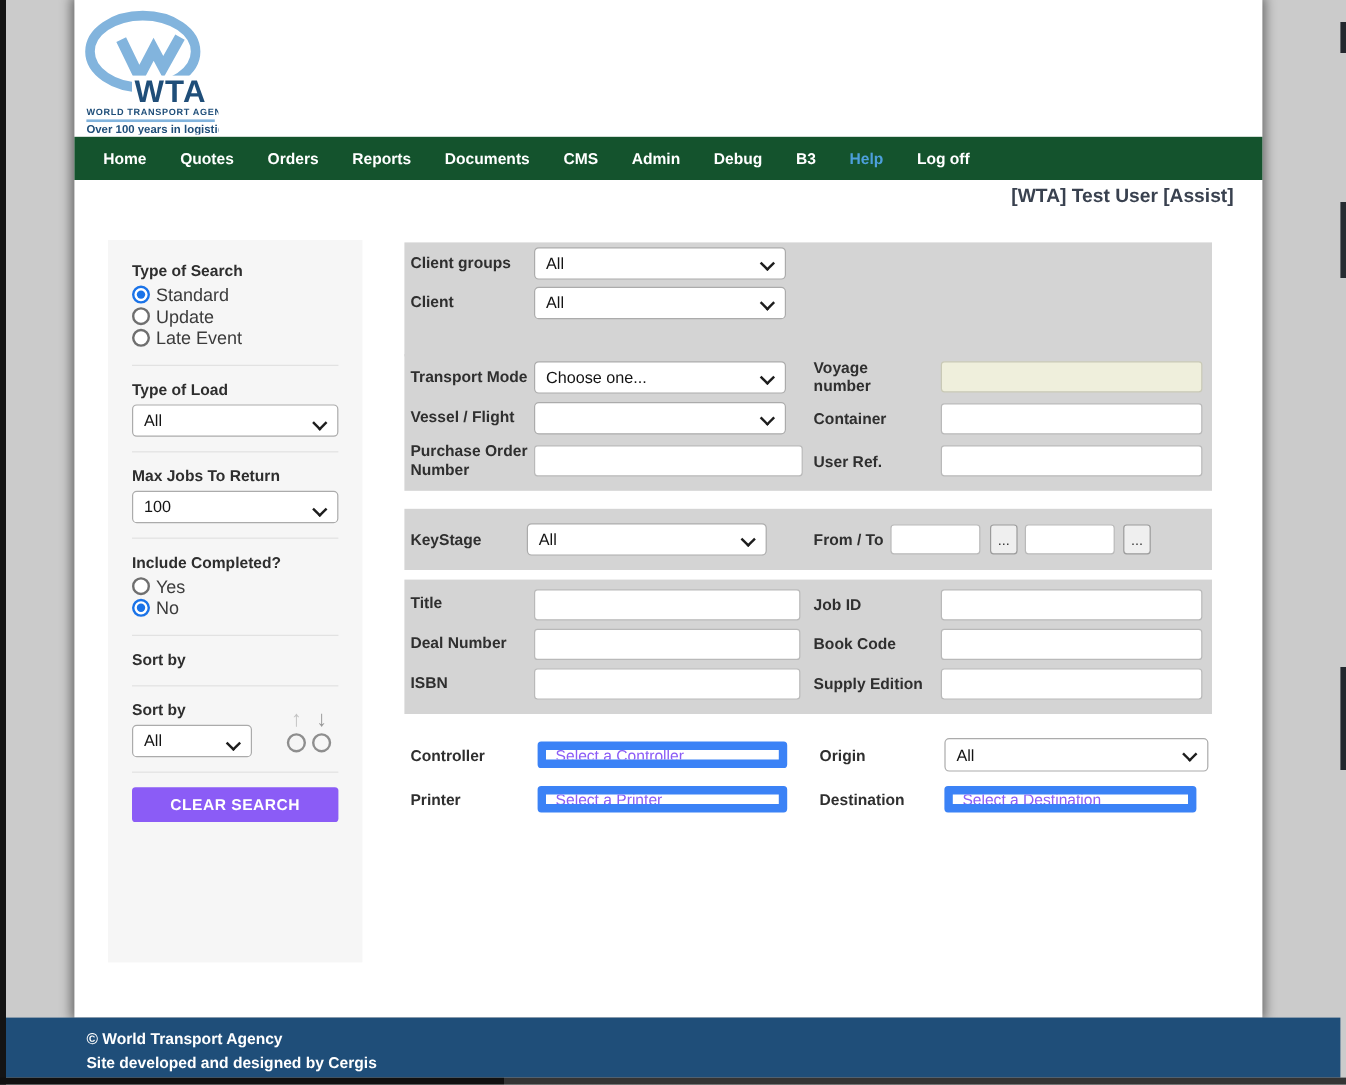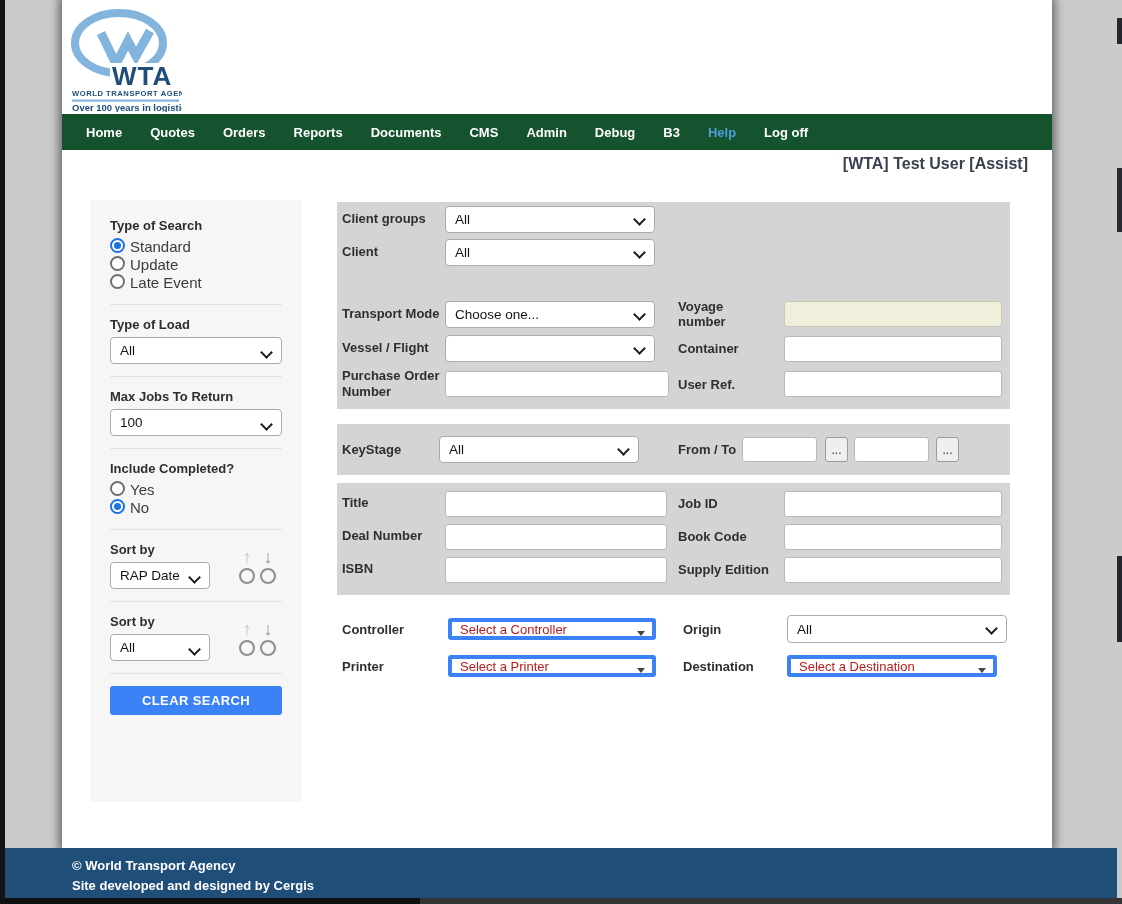--- a/index.html
+++ b/index.html
@@ -49,22 +49,22 @@
 
   
   .nsel { background:#fff; border:1px solid #ababab; border-radius:4px; height:27px;
     display:flex; align-items:center; padding:0 24px 0 9px; font-size:13.5px; color:#141414;
     position:relative; cursor:pointer; white-space:nowrap; overflow:hidden; }
   .nsel::after { content:""; position:absolute; right:10px; top:8px; width:7px; height:7px;
     border-right:2px solid #1d1d1d; border-bottom:2px solid #1d1d1d; transform:rotate(45deg); }
   .sbsel::after { top:10px; }
 
   
-  .ddl { background:#fff; border:4px solid #3b82f6; border-radius:3px; height:22px;
-    display:flex; align-items:center; padding:0 20px 0 8px; font-size:13px; color:#b91c1c;
+  .ddl { background:#fff; border:7px solid #3b82f6; border-radius:3px; height:22px;
+    display:flex; align-items:center; padding:0 20px 0 8px; font-size:13px; color:#8b5cf6;
     position:relative; cursor:pointer; white-space:nowrap; overflow:hidden; }
   .ddl::after { content:""; position:absolute; right:7px; top:9px; width:0; height:0;
     border:4px solid transparent; border-top:5px solid #444; }
 
   
   .inp { height:26px; width:100%; border:1px solid #b9b9b9; border-radius:3px; background:#fff;
     padding:0 8px; font-size:13.5px; font-family:"Liberation Sans",sans-serif; color:#222; outline:none; }
   .inp.yellow { background:#efefdc; border-color:#c9c9b6; }
 
   
@@ -73,21 +73,21 @@
   .sort-sel { width:100px; }
   .sort-controls { margin-left:auto; margin-right:6px; display:grid;
     grid-template-columns:16px 16px; column-gap:5px; row-gap:1px; justify-items:center; margin-top:-14px; }
   .arrow-up::before { content:"\2191"; font-size:18px; font-weight:bold; color:#c3c3c3; line-height:18px; }
   .arrow-down::before { content:"\2193"; font-size:18px; font-weight:bold; color:#979797; line-height:18px; }
   .sort-radio { width:16px; height:16px; border-radius:50%; border:2px solid #8e8e8e; background:transparent; cursor:pointer; }
 
   .sb-btn { display:block; width:100%; height:29px; border:none; border-radius:3px; color:#fff;
     font-weight:bold; font-size:13px; font-family:"Liberation Sans",sans-serif; letter-spacing:0.4px; cursor:pointer; }
   .sb-btn.search { background:#63a7dc; margin-top:14px; }
-  .sb-btn.clear { background:#3b82f6; margin-top:6px; }
+  .sb-btn.clear { background:#8b5cf6; margin-top:6px; }
 
   
   .form-area { position:absolute; left:275px; top:202px; width:673px; height:480px; }
   .panel { position:absolute; left:0; width:673px; background:#d4d4d4; }
   .panel-1 { top:0; height:95px; padding-top:4px; }
   .panel-2 { top:93px; height:114px; padding-top:4px; }
   .panel-3 { top:222px; height:51px; padding-top:12px; }
   .panel-4 { top:281px; height:112px; padding-top:7px; }
   .bottom-section { position:absolute; left:0; top:413px; width:673px; }
 
@@ -200,31 +200,20 @@
     </div>
     <div class="radio-row">
       <span class="radio checked"></span>
       <span>No</span>
     </div>
 
     <hr class="sb-div">
 
     <div class="sort-section">
       <div class="sb-label">Sort by</div>
-      <div class="sort-row">
-        <div class="nsel sbsel sort-sel">
-          <span>RAP Date</span>
-        </div>
-        <div class="sort-controls">
-          <span class="arrow-up"></span>
-          <span class="arrow-down"></span>
-          <span class="sort-radio"></span>
-          <span class="sort-radio"></span>
-        </div>
-      </div>
     </div>
 
     <hr class="sb-div">
 
     <div class="sort-section">
       <div class="sb-label">Sort by</div>
       <div class="sort-row">
         <div class="nsel sbsel sort-sel">
           <span>All</span>
         </div>

